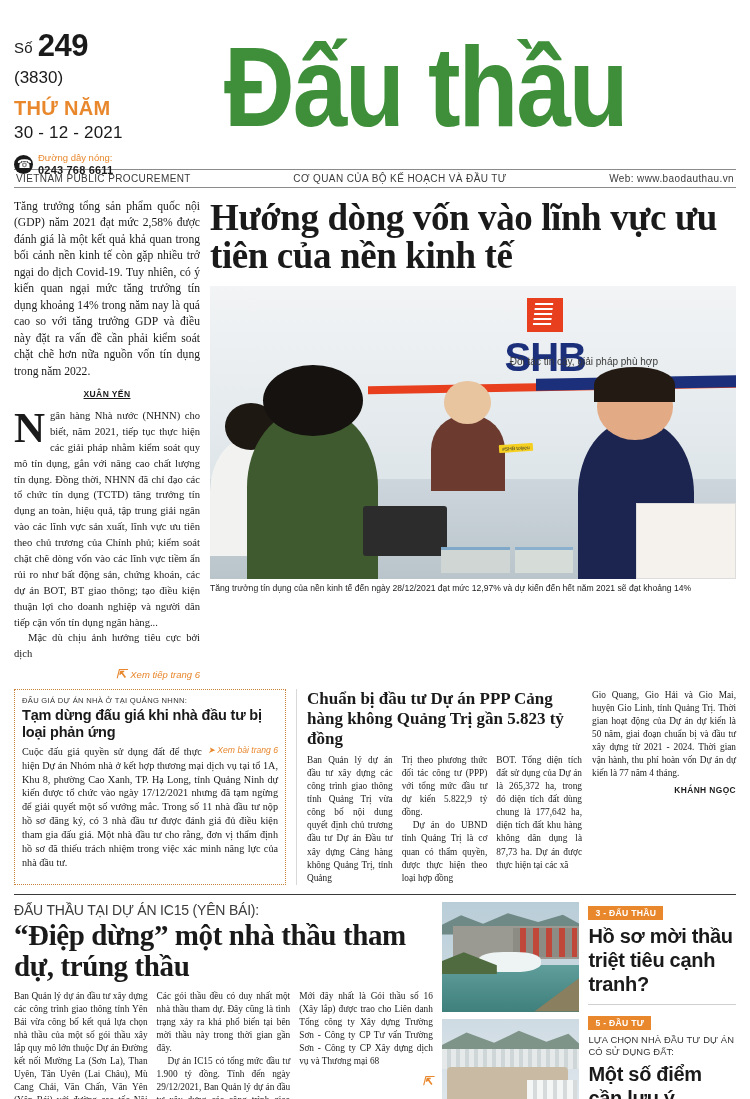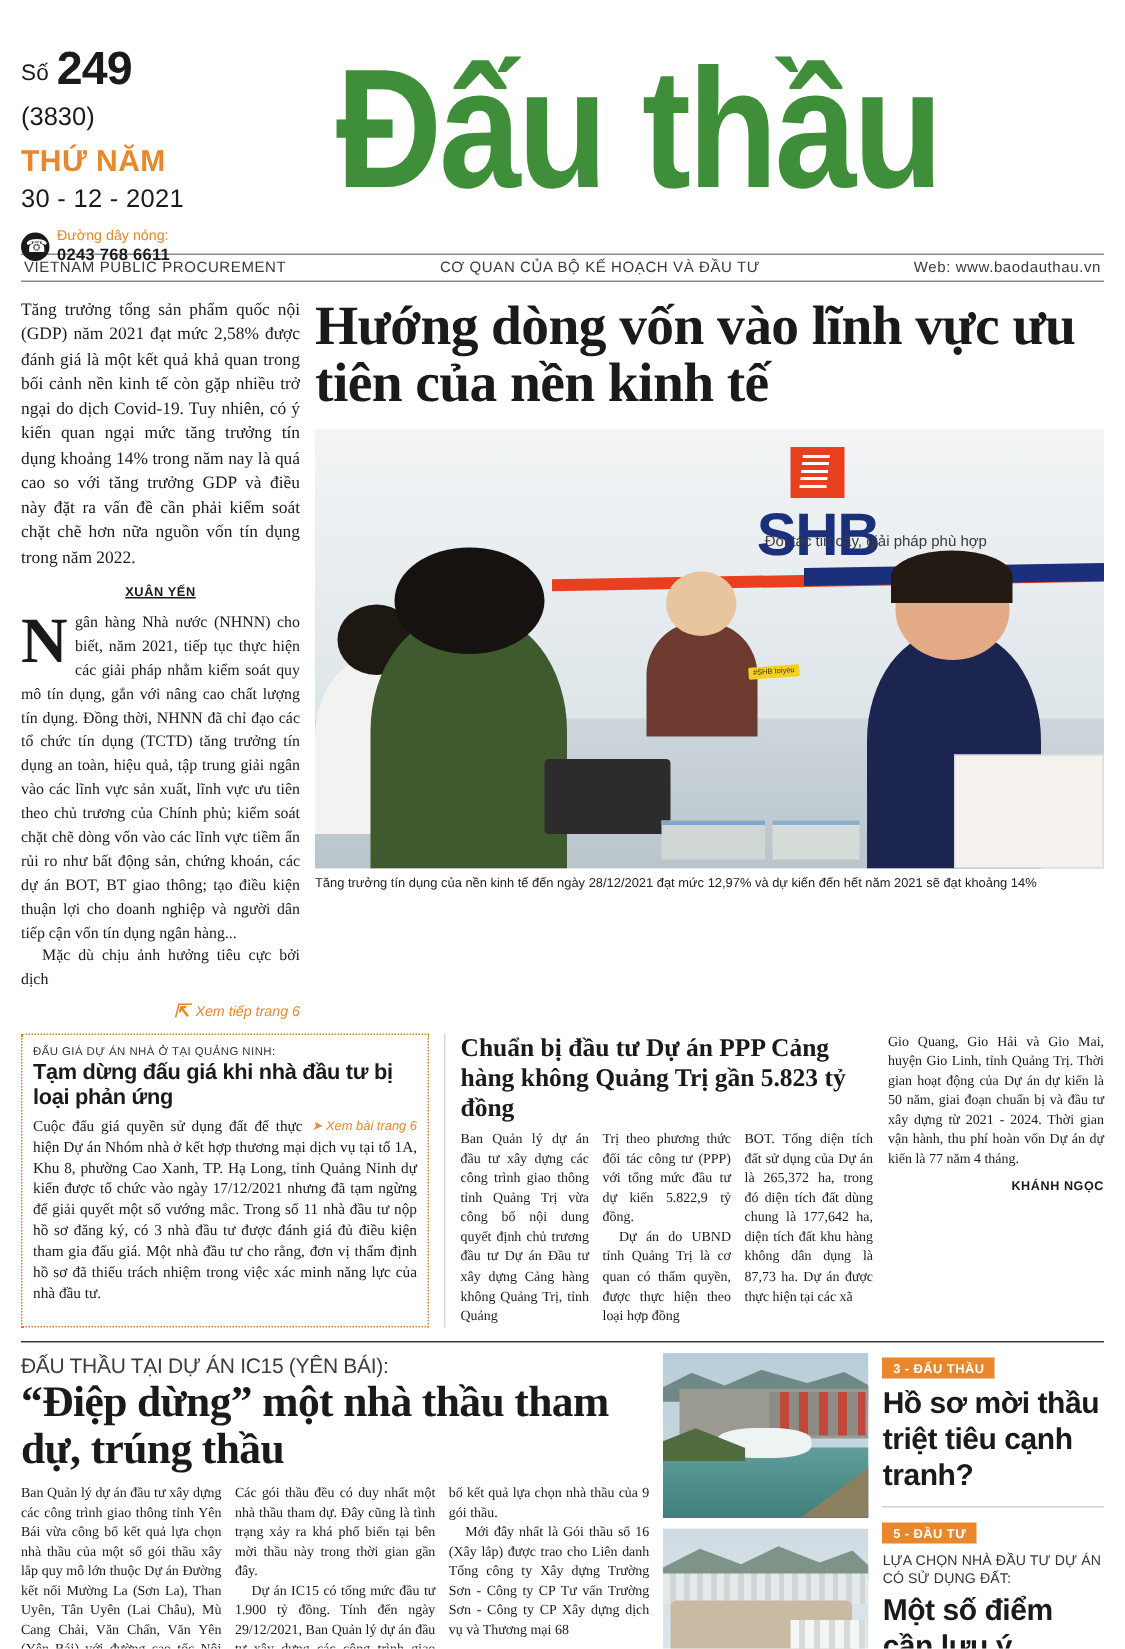--- a/index.html
+++ b/index.html
@@ -199,21 +199,21 @@
         <div class="cash2"></div>
         <div class="person p-teller"></div>
         <div class="leaflet"></div>
       </div>
       <div class="caption">Tăng trưởng tín dụng của nền kinh tế đến ngày 28/12/2021 đạt mức 12,97% và dự kiến đến hết năm 2021 sẽ đạt khoảng 14%</div>
     </div>
   </div>
 
   <div class="band">
     <div class="boxed">
-      <div class="kicker-sm">ĐẤU GIÁ DỰ ÁN NHÀ Ở TẠI QUẢNG NINH:</div>
+      <div class="kicker-sm">ĐẤU GIÁ DỰ ÁN NHÀ Ở TẠI QUẢNG NHNN:</div>
       <div class="boxed-head">Tạm dừng đấu giá khi nhà đầu tư bị loại phản ứng</div>
       <div class="boxed-body">
         <span class="boxed-link">➤ <span>Xem bài trang 6</span></span>
         <span>Cuộc đấu giá quyền sử dụng đất để thực hiện Dự án Nhóm nhà ở kết hợp thương mại dịch vụ tại tổ 1A, Khu 8, phường Cao Xanh, TP. Hạ Long, tỉnh Quảng Ninh dự kiến được tổ chức vào ngày 17/12/2021 nhưng đã tạm ngừng để giải quyết một số vướng mắc. Trong số 11 nhà đầu tư nộp hồ sơ đăng ký, có 3 nhà đầu tư được đánh giá đủ điều kiện tham gia đấu giá. Một nhà đầu tư cho rằng, đơn vị thẩm định hồ sơ đã thiếu trách nhiệm trong việc xác minh năng lực của nhà đầu tư.</span>
       </div>
     </div>
 
     <div class="mid-col">
       <div class="mid-head">Chuẩn bị đầu tư Dự án PPP Cảng hàng không Quảng Trị gần 5.823 tỷ đồng</div>
       <div class="mid-cols">
@@ -242,21 +242,20 @@
       <div class="bot-head">“Điệp dừng” một nhà thầu tham dự, trúng thầu</div>
       <div class="bot-cols">
         <div class="c">
             <p>Ban Quản lý dự án đầu tư xây dựng các công trình giao thông tỉnh Yên Bái vừa công bố kết quả lựa chọn nhà thầu của một số gói thầu xây lắp quy mô lớn thuộc Dự án Đường kết nối Mường La (Sơn La), Than Uyên, Tân Uyên (Lai Châu), Mù Cang Chải, Văn Chấn, Văn Yên (Yên Bái) với đường cao tốc Nội Bài - Lào Cai (IC15).</p>
           </div>
         <div class="c">
           <p>Các gói thầu đều có duy nhất một nhà thầu tham dự. Đây cũng là tình trạng xảy ra khá phổ biến tại bên mời thầu này trong thời gian gần đây.</p>
           <p>Dự án IC15 có tổng mức đầu tư 1.900 tỷ đồng. Tính đến ngày 29/12/2021, Ban Quản lý dự án đầu tư xây dựng các công trình giao thông tỉnh Yên Bái đã công</p>
         </div>
         <div class="c">
-          <p>bố kết quả lựa chọn nhà thầu của 9 gói thầu.</p>
           <p>Mới đây nhất là Gói thầu số 16 (Xây lắp) được trao cho Liên danh Tổng công ty Xây dựng Trường Sơn - Công ty CP Tư vấn Trường Sơn - Công ty CP Xây dựng dịch vụ và Thương mại 68</p>
           <div class="contlink">
             <span class="arrowg">⇱</span>
 
           </div>
         </div>
       </div>
     </div>
 
     <div class="bot-photos">

